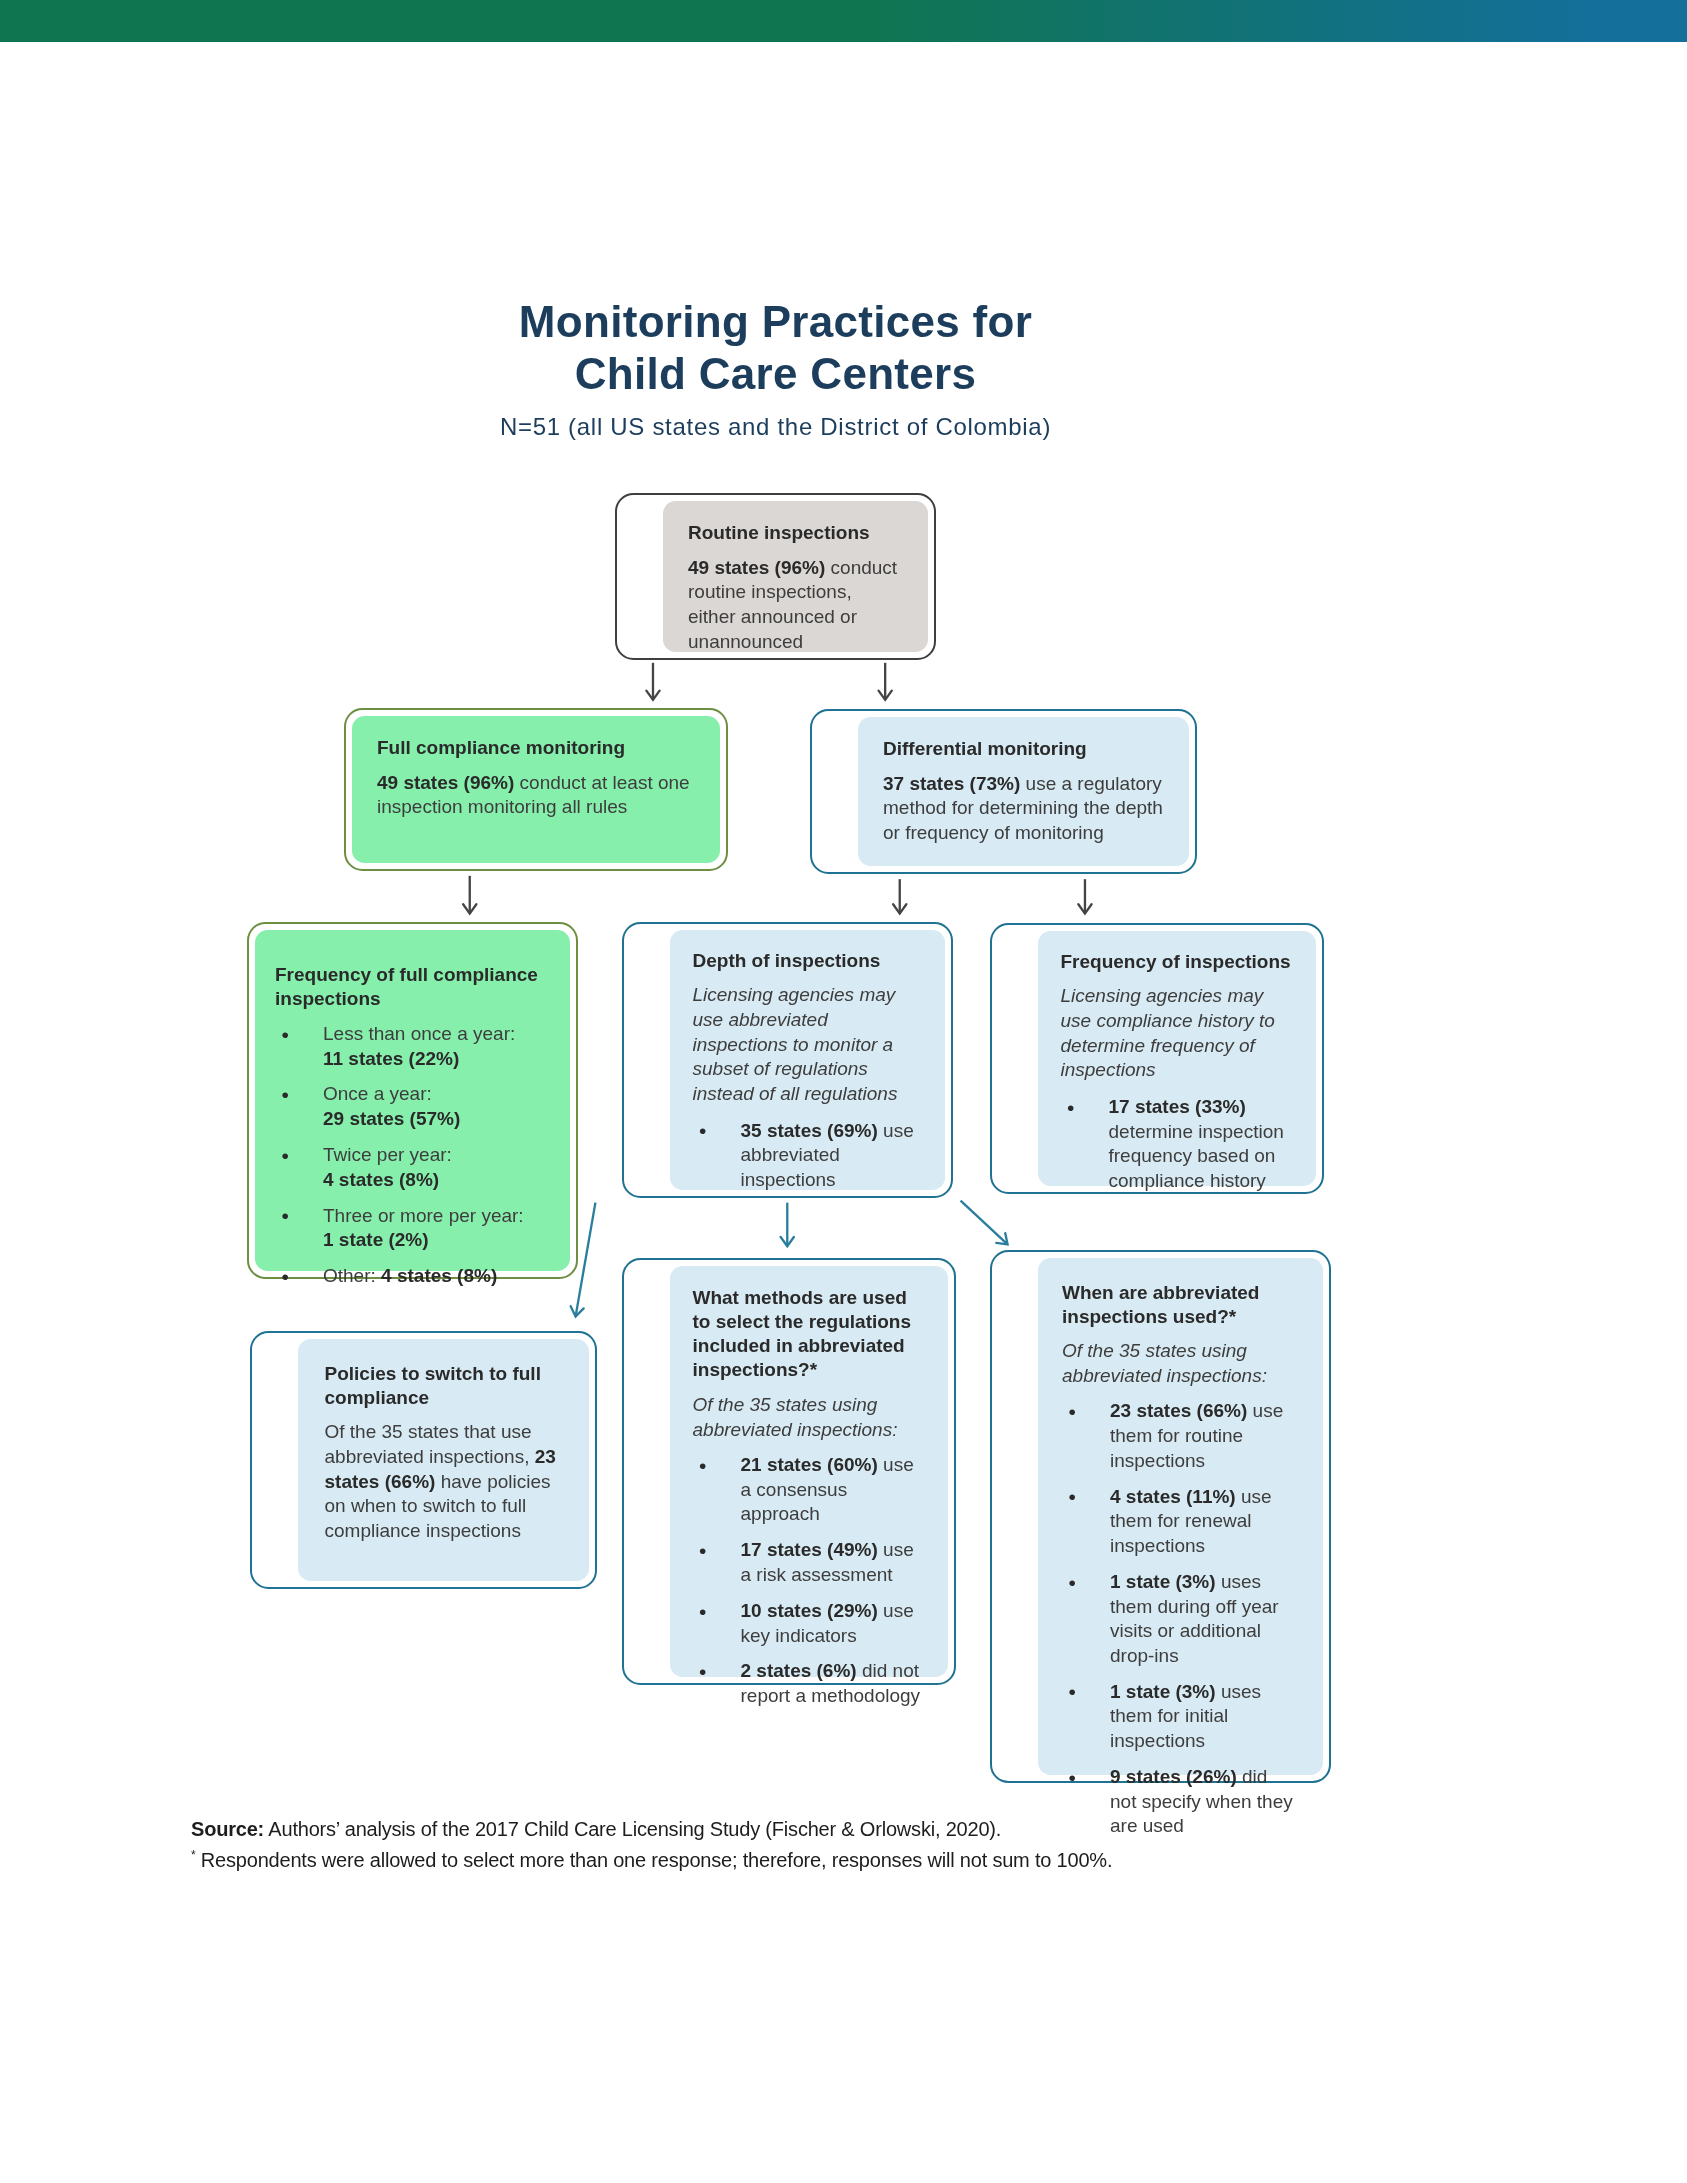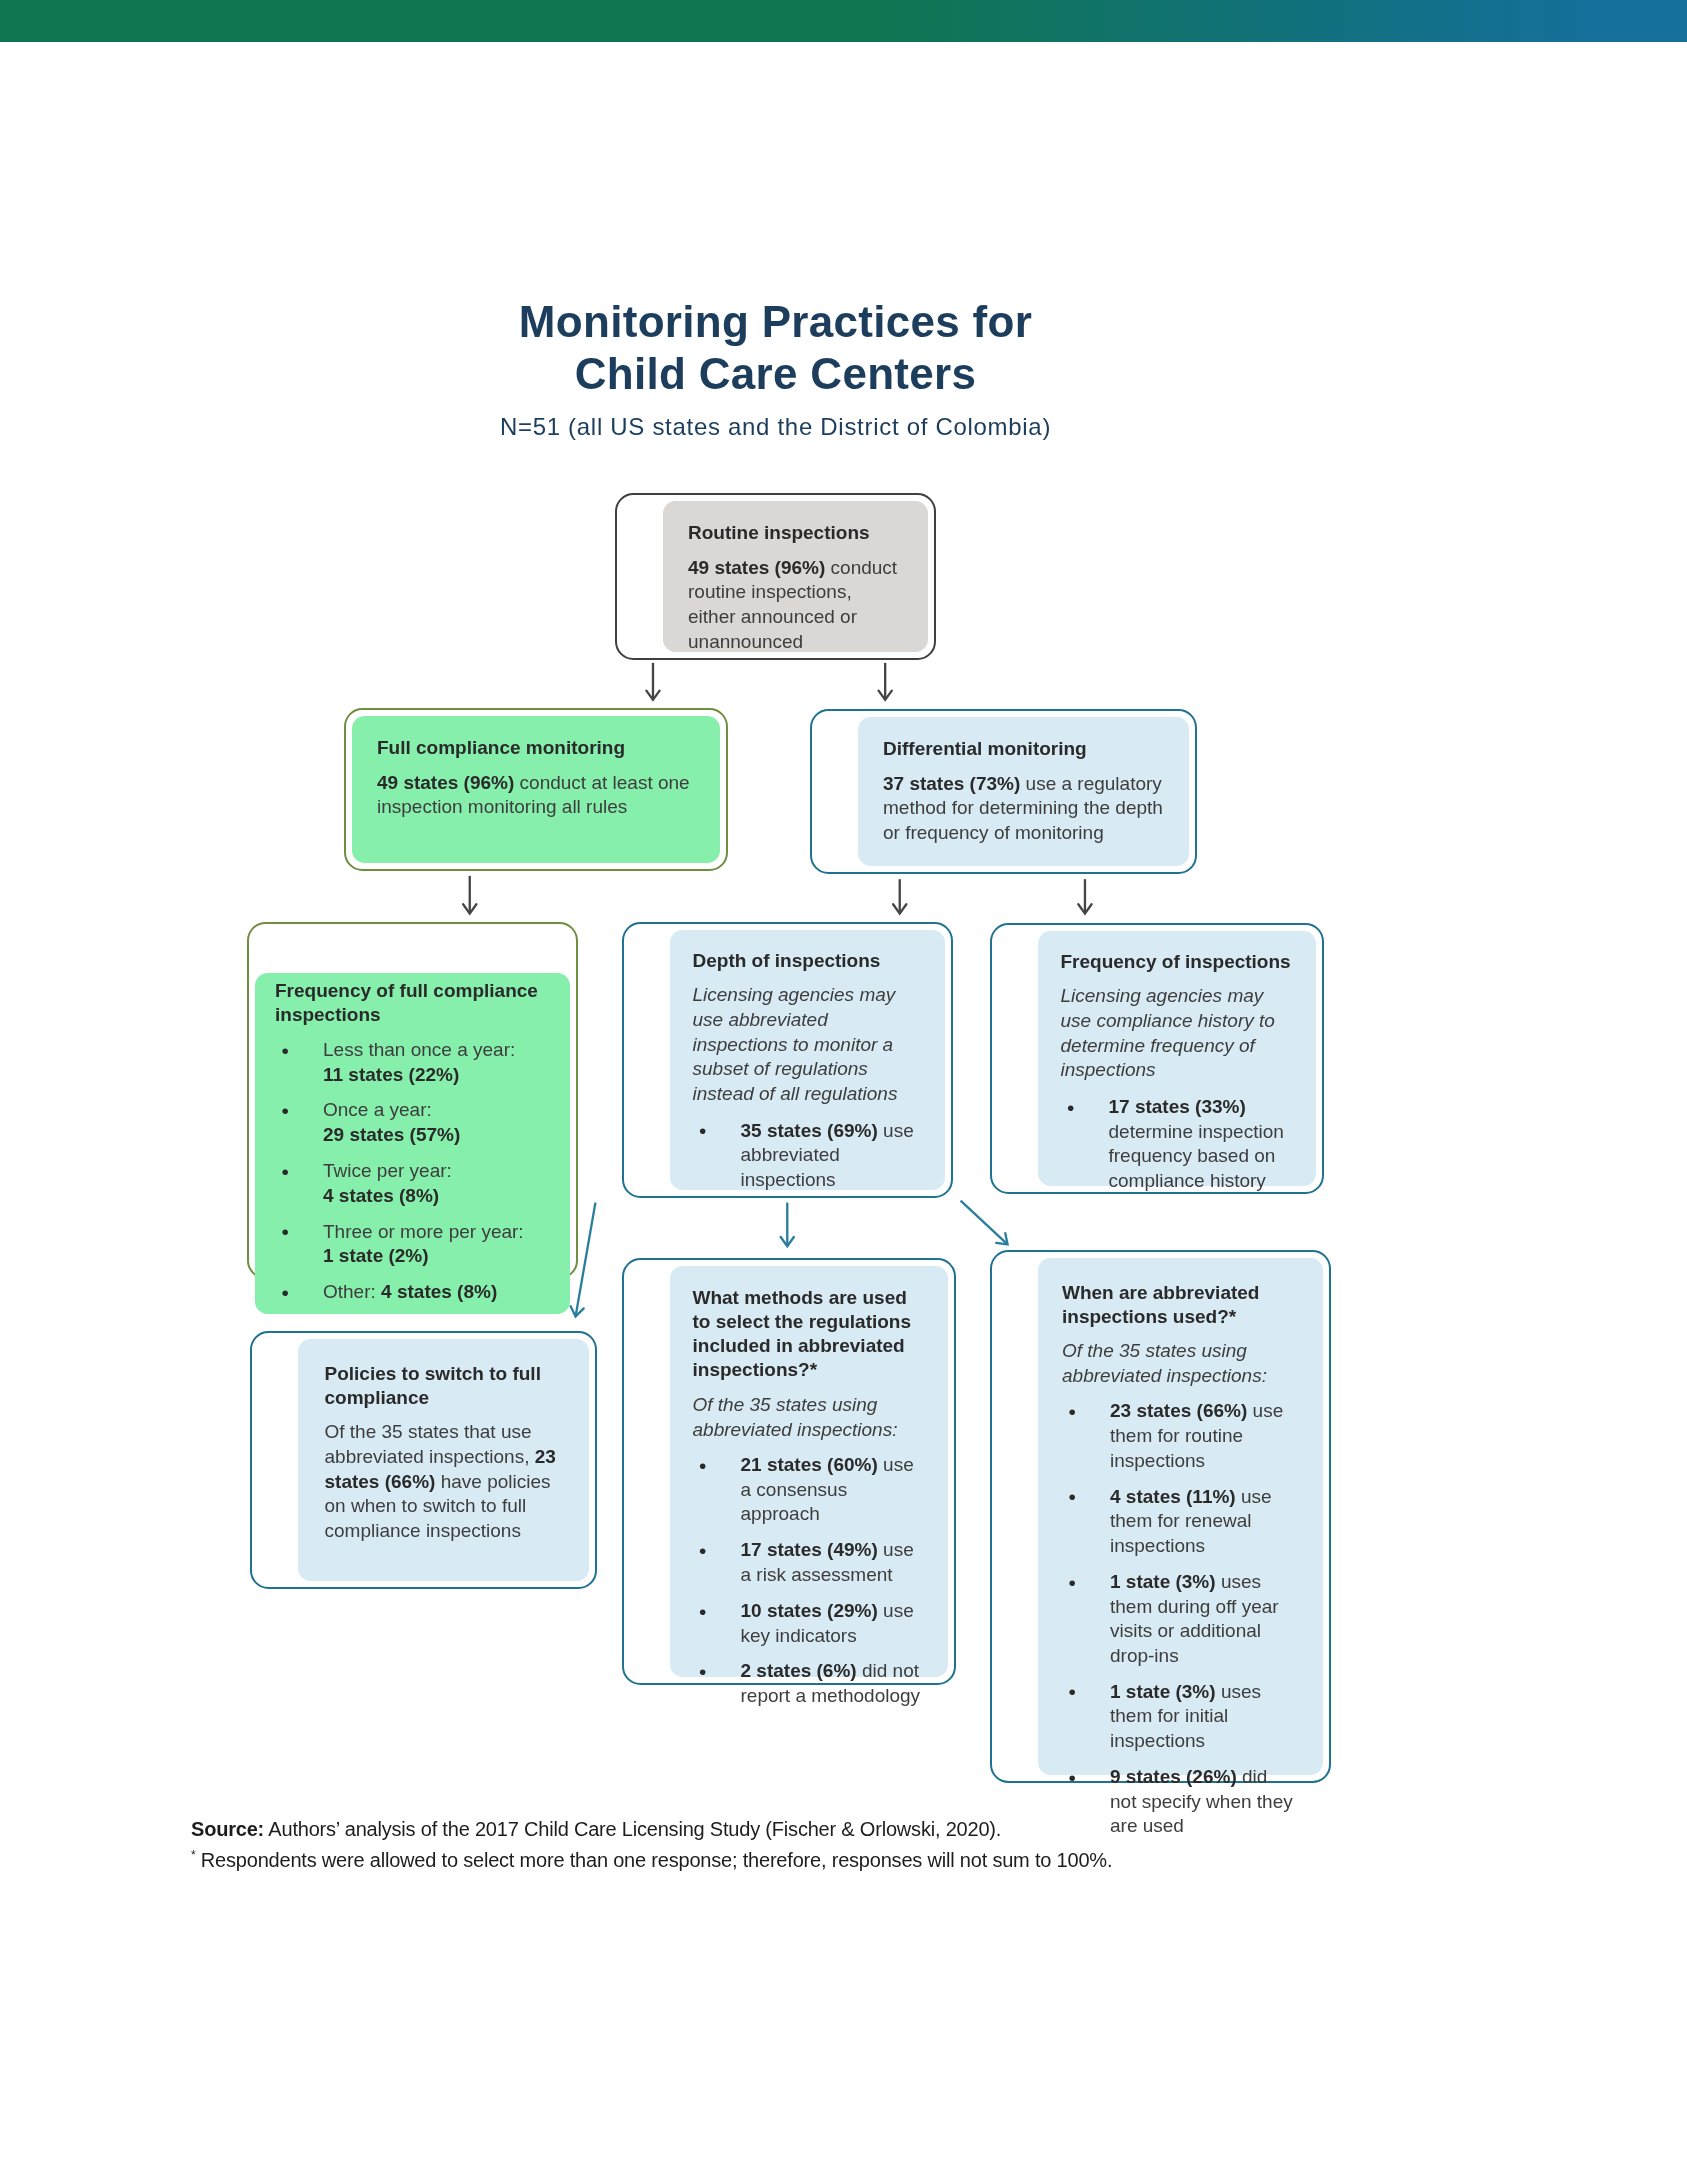--- a/index.html
+++ b/index.html
@@ -69,21 +69,21 @@
   </div>
 
   <div class="box blue" style="left:810px;top:709px;width:387px;height:165px;">
     <div class="box-inner">
       <p class="btitle">Differential monitoring</p>
       <p class="btext"><span></span><b>37 states (73%)</b><span> use a regulatory method for determining the depth or frequency of monitoring</span></p>
     </div>
   </div>
 
   <div class="box green" style="left:247px;top:922px;width:331px;height:357px;">
-    <div class="box-inner" style="padding:6px 20px;margin-top:43px;">
+    <div class="box-inner" style="padding:33px 20px;">
       <p class="btitle">Frequency of full compliance inspections</p>
       <ul class="blist">
           <li>Less than once a year:<br><b>11 states (22%)</b></li>
           <li>Once a year:<br><b>29 states (57%)</b></li>
           <li>Twice per year:<br><b>4 states (8%)</b></li>
           <li>Three or more per year:<br><b>1 state (2%)</b></li>
           <li>Other: <b>4 states (8%)</b></li>
         </ul>
     </div>
   </div>

